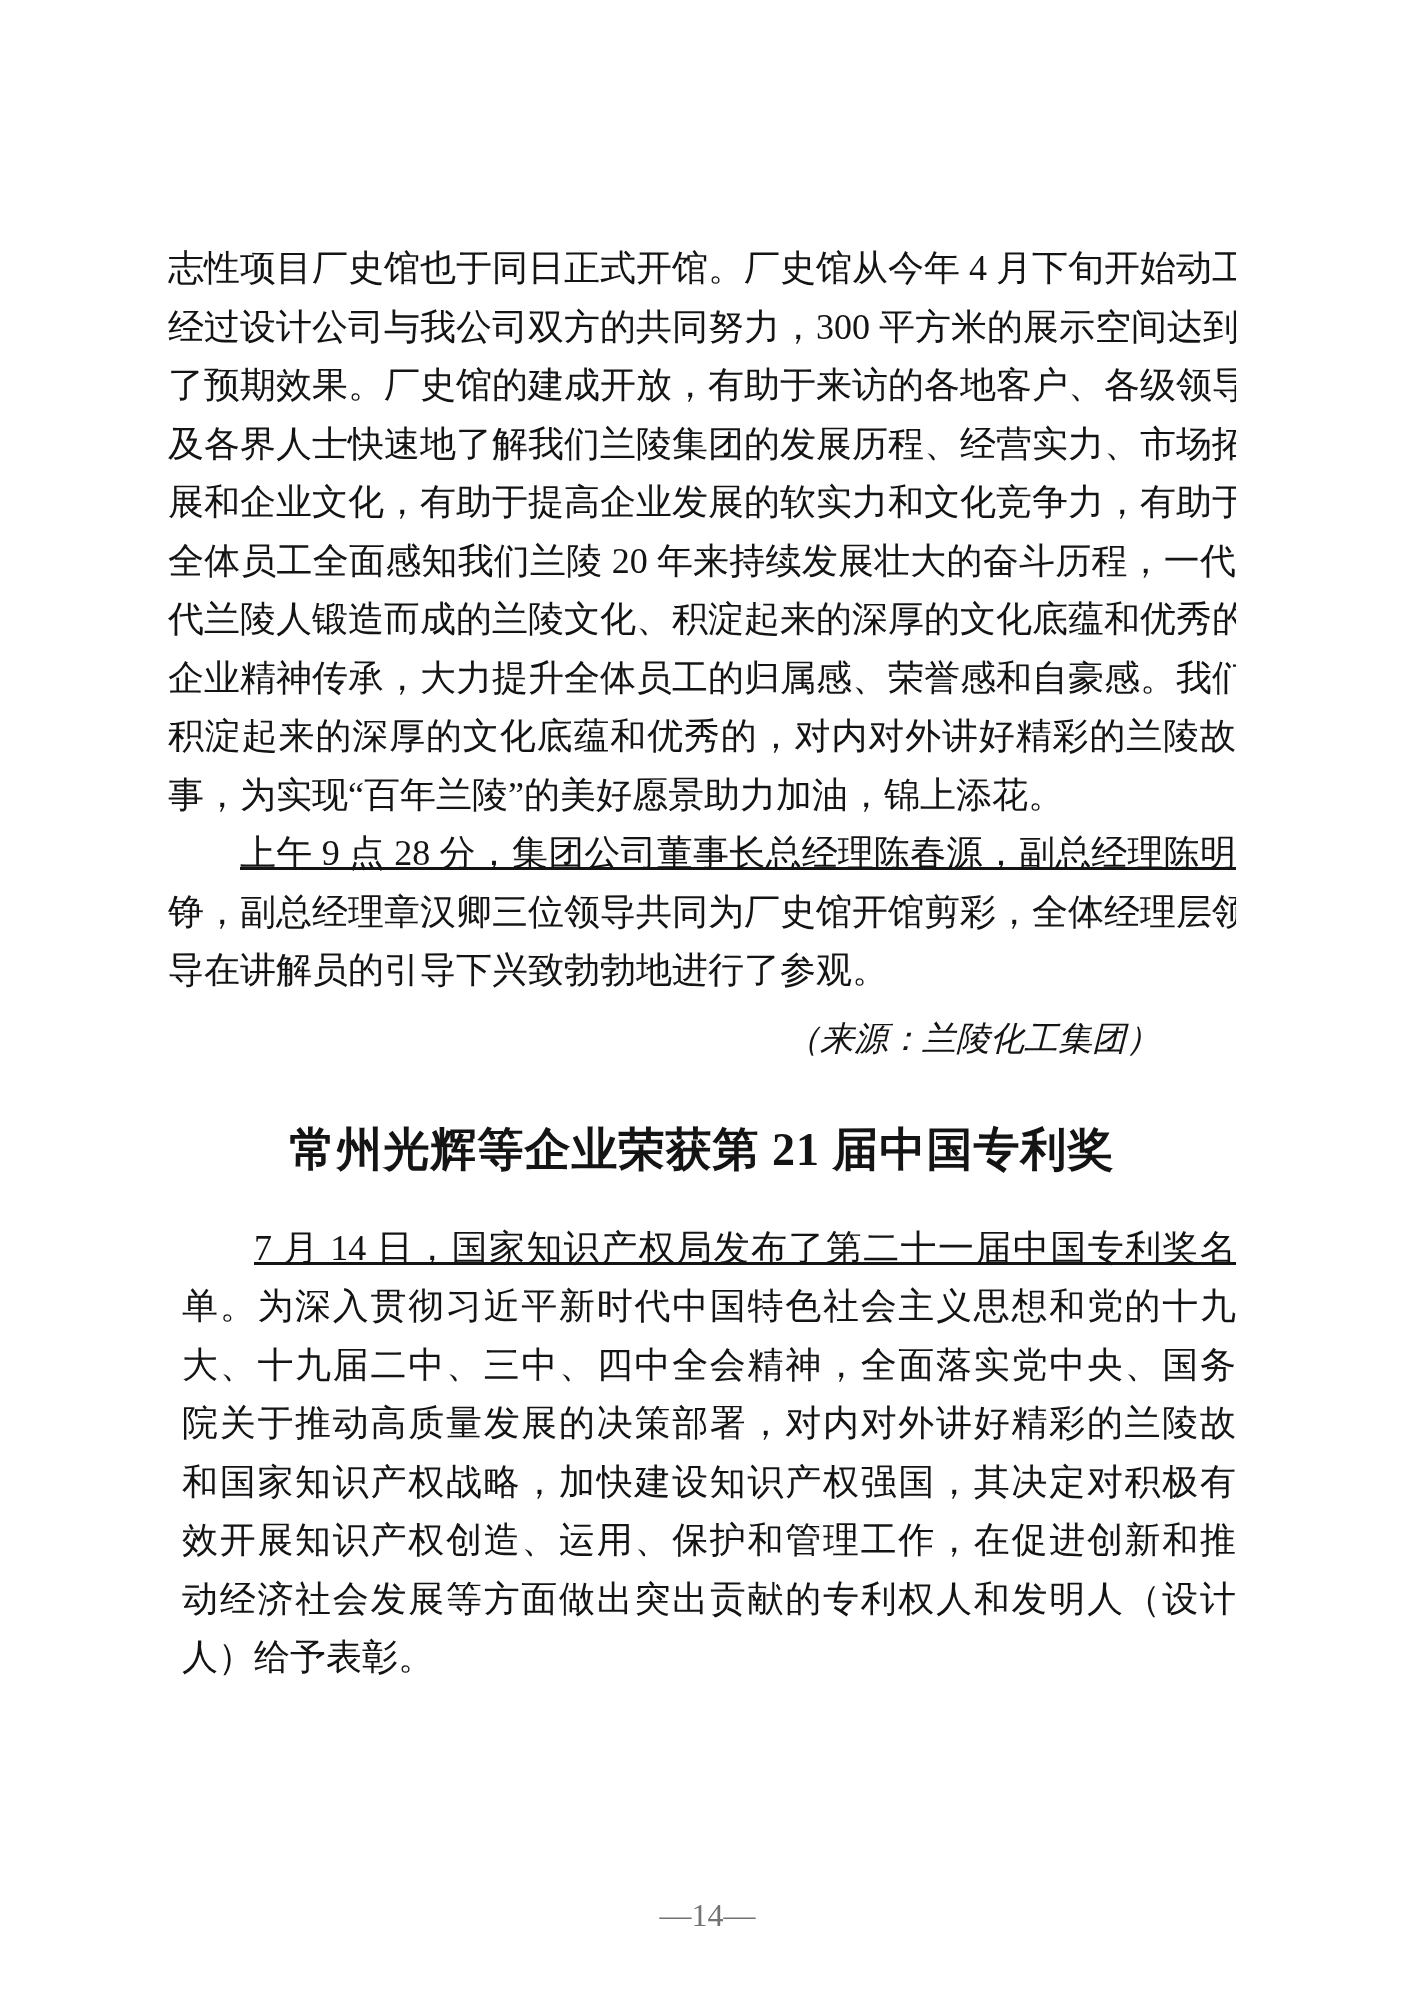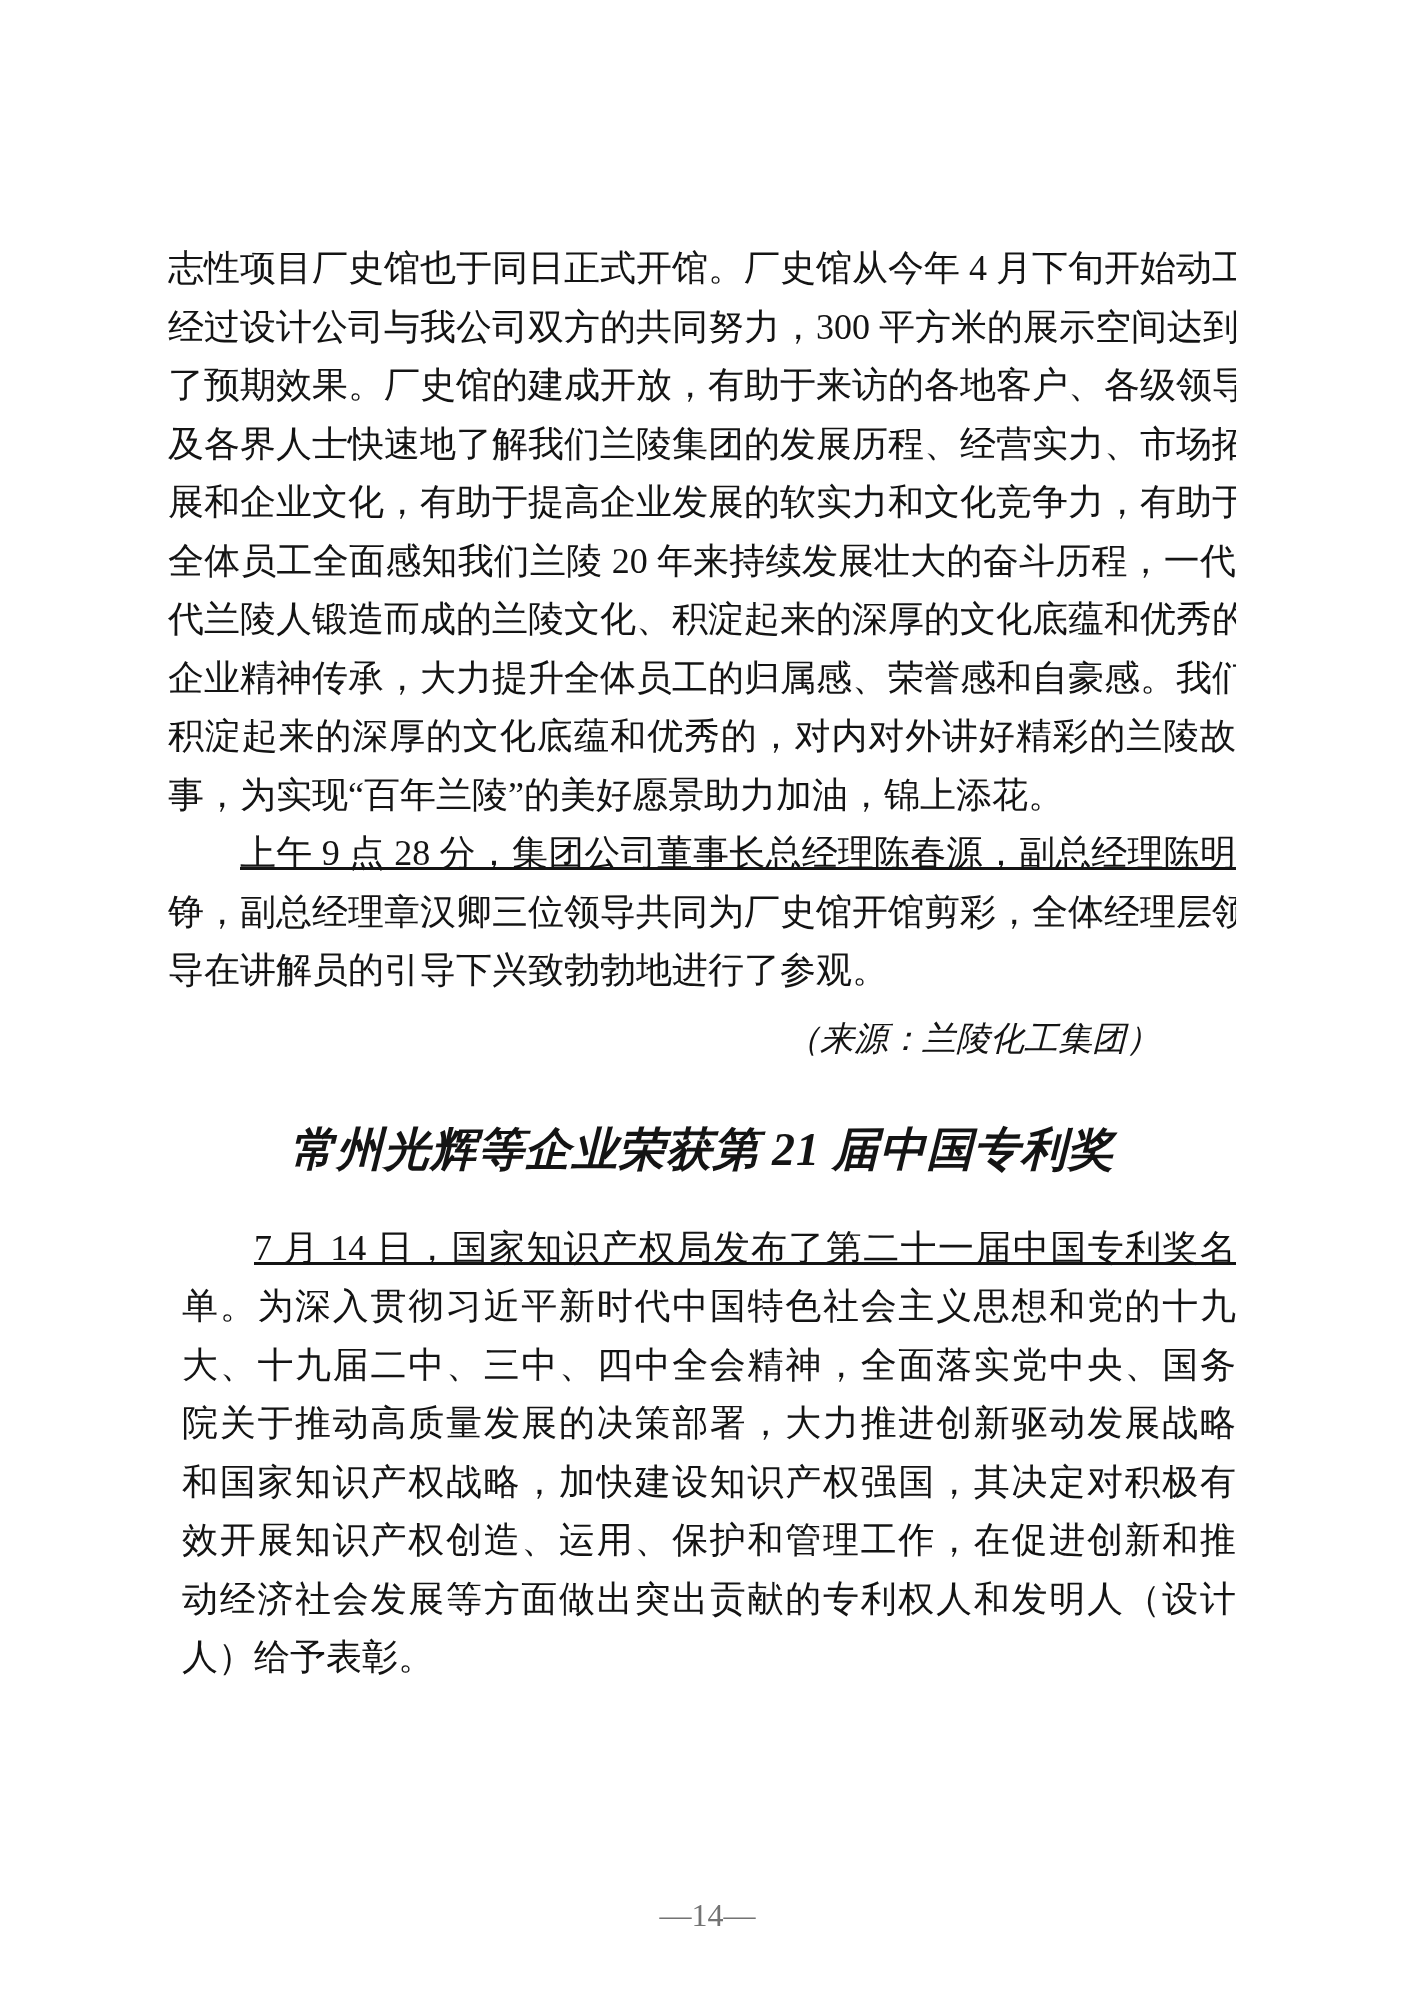--- a/index.html
+++ b/index.html
@@ -51,21 +51,20 @@
     font-style: italic;
   }
   .heading {
     font-size: 46px;
     font-weight: bold;
     text-align: center;
     height: 60px;
     line-height: 60px;
     margin-top: 52px;
     letter-spacing: 1px;
-    font-style: italic;
   }
   .para3 {
     margin-top: 39px;
     margin-left: 14px;
   }
   .page-number {
     position: absolute;
     left: 0;
     top: 1895px;
     width: 100%;
@@ -101,21 +100,21 @@
     </div>
 
     <div class="source">（来源：兰陵化工集团）</div>
 
     <div class="heading">常州光辉等企业荣获第 21 届中国专利奖</div>
 
     <div class="para3">
       <div class="line indent">7 月 14 日，国家知识产权局发布了第二十一届中国专利奖名</div>
       <div class="line">单。为深入贯彻习近平新时代中国特色社会主义思想和党的十九</div>
       <div class="line">大、十九届二中、三中、四中全会精神，全面落实党中央、国务</div>
-      <div class="line">院关于推动高质量发展的决策部署，大力推进创新驱动发展战略</div>
+      <div class="line">院关于推动高质量发展的决策部署，对内对外讲好精彩的兰陵故</div>
       <div class="line">和国家知识产权战略，加快建设知识产权强国，其决定对积极有</div>
       <div class="line">效开展知识产权创造、运用、保护和管理工作，在促进创新和推</div>
       <div class="line">动经济社会发展等方面做出突出贡献的专利权人和发明人（设计</div>
       <div class="line last">人）给予表彰。</div>
     </div>
 
   </div>
 
   <div class="page-number">—14—</div>
 </div>

